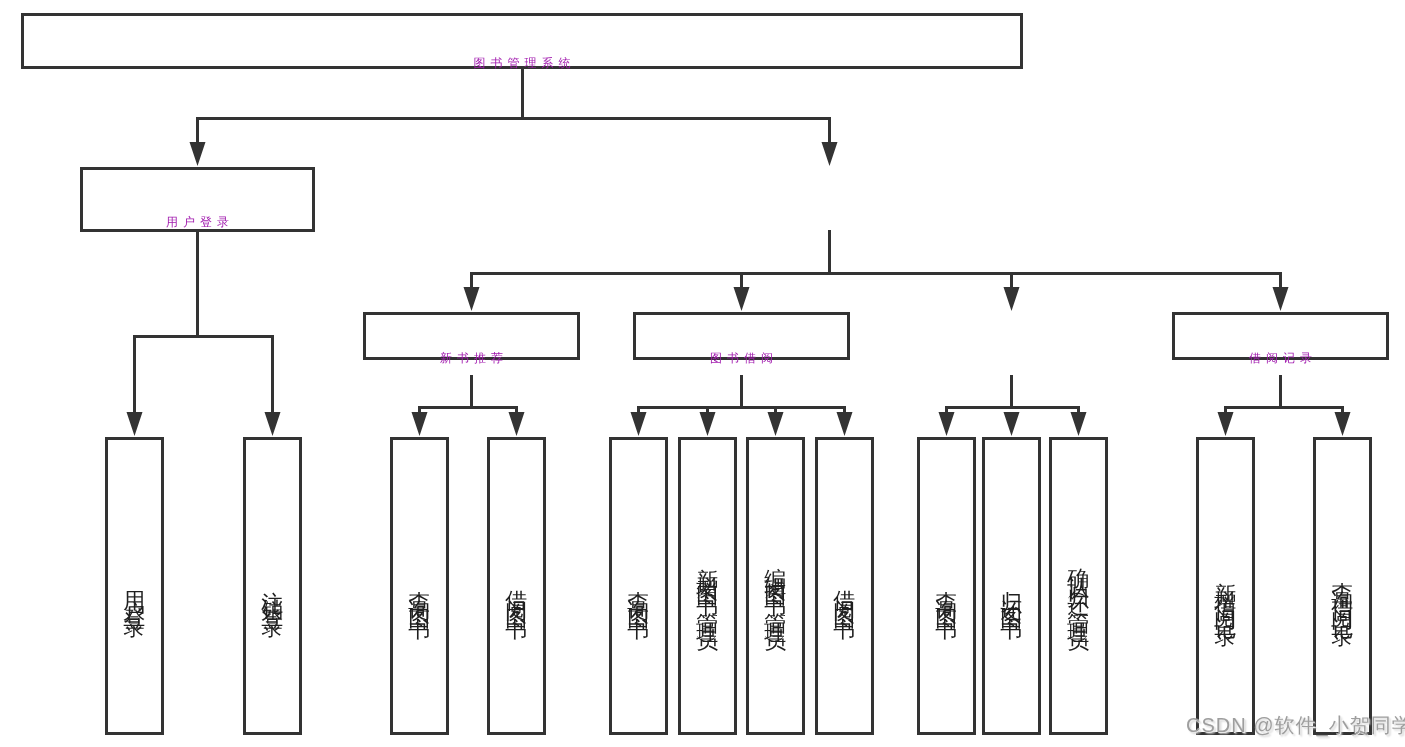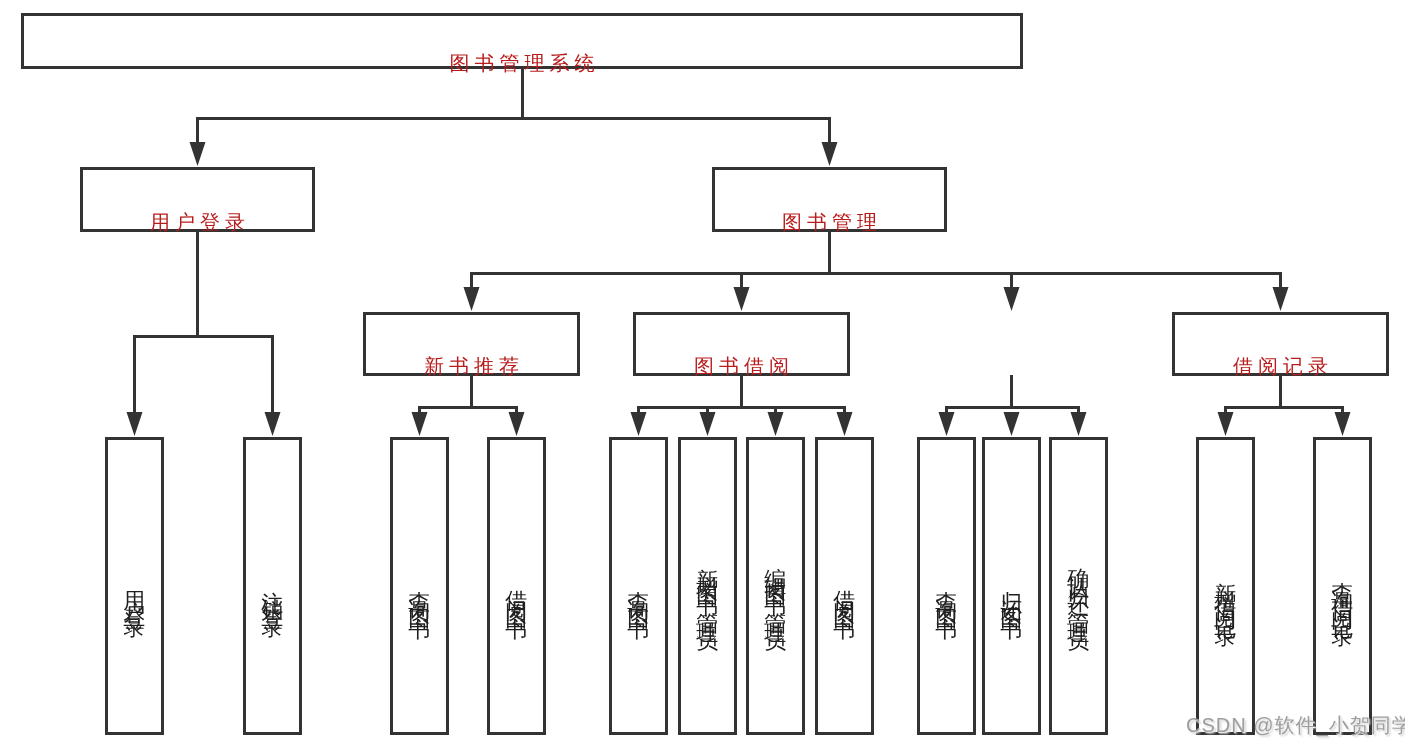--- a/index.html
+++ b/index.html
@@ -27,40 +27,40 @@
     position: absolute;
     box-sizing: border-box;
     background: #ffffff;
     border: 3px solid #333333;
     display: flex;
     align-items: center;
     justify-content: center;
     z-index: 2;
   }
   .h-label {
-    font-size: 20px;
+    font-size: 12px;
     letter-spacing: 5px;
     padding-left: 5px;
-    color: #b91c1c;
+    color: #a21caf;
     white-space: nowrap;
     margin-top: 45px;
   }
   .v-label {
     writing-mode: vertical-rl;
     text-orientation: mixed;
     font-size: 22px;
     line-height: 1.15;
     letter-spacing: 9px;
     margin-bottom: -9px;
     color: #1f1f1f;
     white-space: nowrap;
   }
   .root-box   { left: 21px;  top: 13px;  width: 1002px; height: 56px; }
   .lv1        { top: 167px; height: 65px; width: 235px; }
-  .lv2        { top: 312px; height: 64px; width: 217px; }
+  .lv2        { top: 312px; height: 48px; width: 217px; }
   .leaf       { top: 437px; height: 298px; width: 59px; }
   .watermark {
     position: absolute;
     left: 1186px;
     top: 712px;
     z-index: 5;
     font-size: 20px;
     letter-spacing: 1px;
     color: #9e9e9e;
     text-shadow: 1px 1px 0 #e9e9e9, 2px 2px 2px #d6d6d6;
@@ -119,23 +119,20 @@
       M1225.5,436 l-8,-24 h16 Z M1342.5,436 l-8,-24 h16 Z"></path>
   </svg>
 
   <div class="box root-box">
     <span class="h-label">图书管理系统</span>
   </div>
 
   <div class="box lv1" style="left:80px;">
     <span class="h-label">用户登录</span>
   </div>
-  <div class="box lv1" style="left:712px;">
-    <span class="h-label">图书管理</span>
-  </div>
 
   <div class="box lv2" style="left:363px;">
     <span class="h-label">新书推荐</span>
   </div>
   <div class="box lv2" style="left:633px;">
     <span class="h-label">图书借阅</span>
   </div>
   <div class="box lv2" style="left:1172px;">
     <span class="h-label">借阅记录</span>
   </div>

